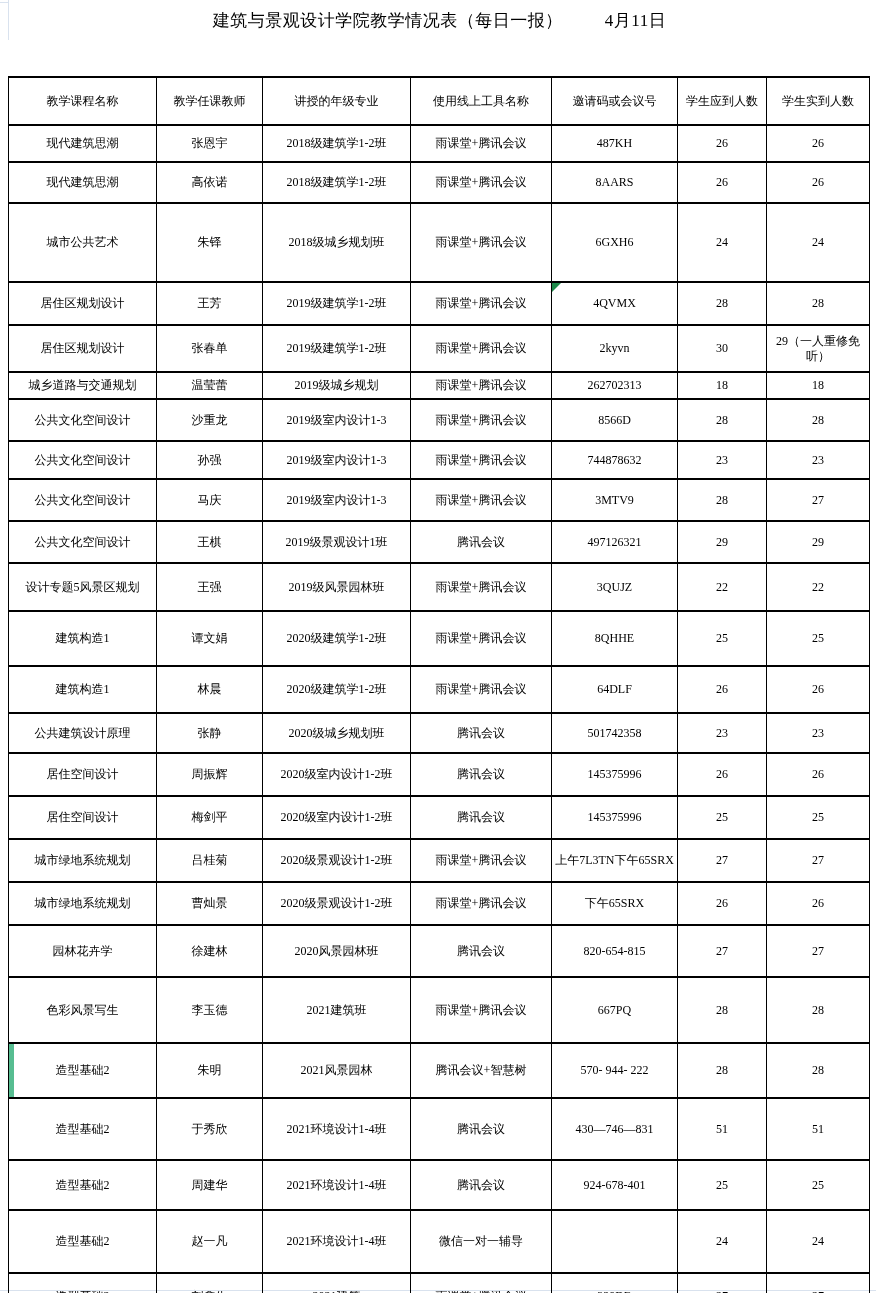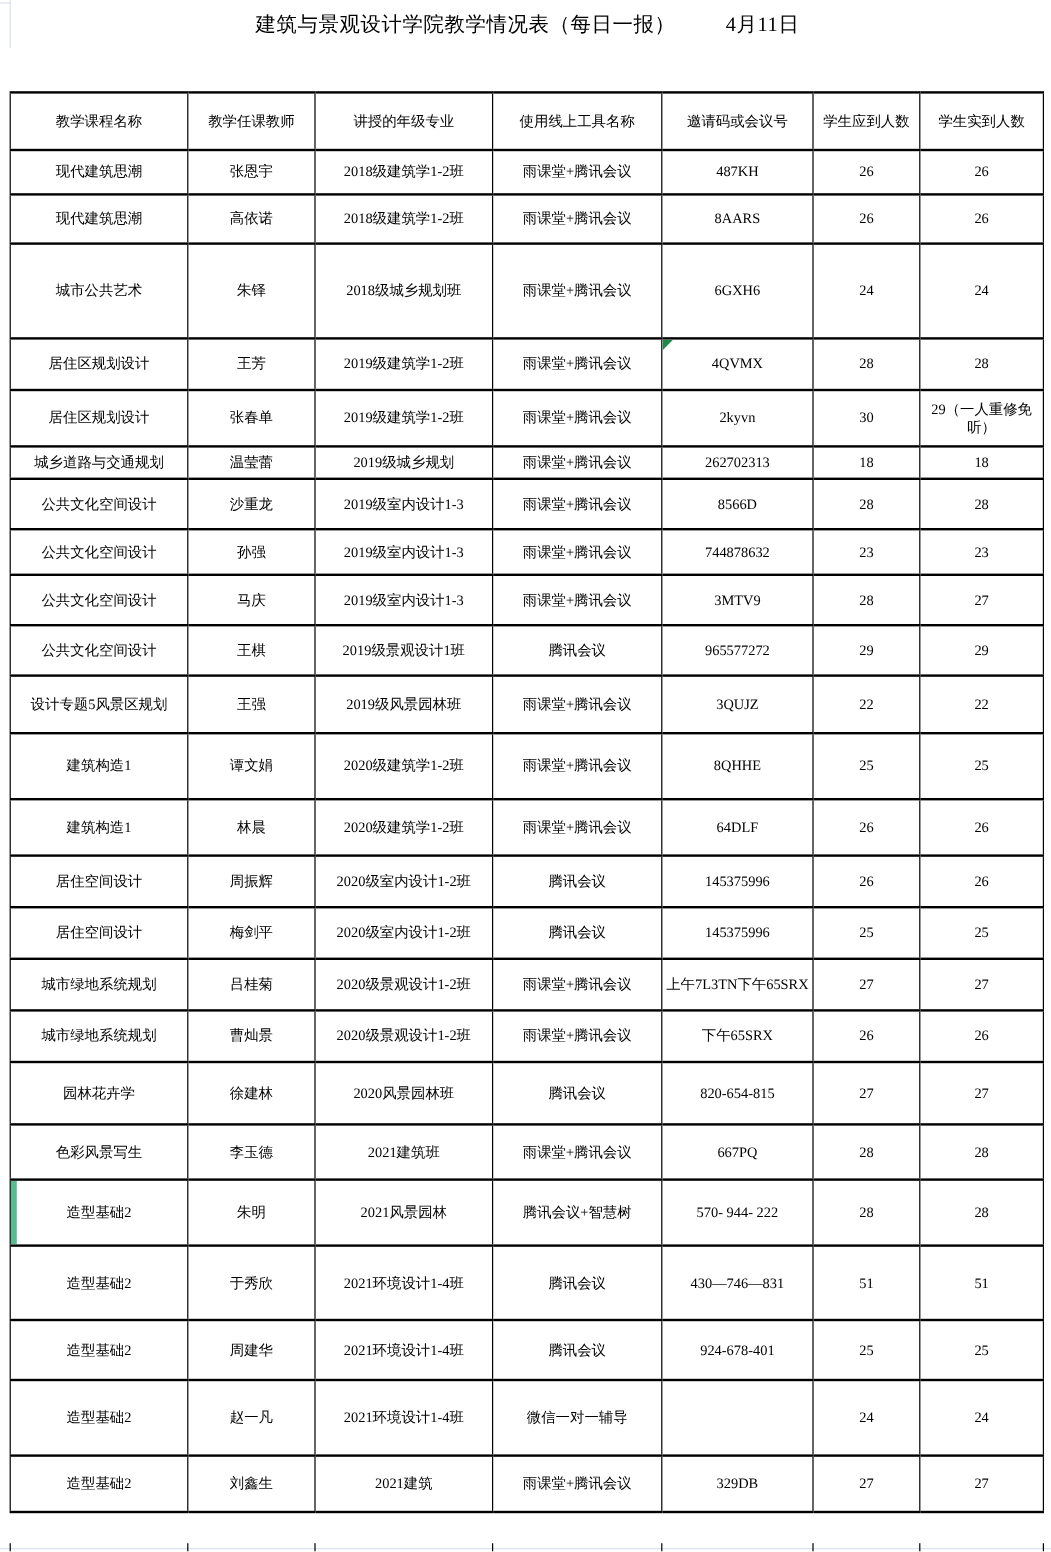--- a/index.html
+++ b/index.html
@@ -149,21 +149,21 @@
         <td>雨课堂+腾讯会议</td>
         <td>3MTV9</td>
         <td>28</td>
         <td>27</td>
       </tr>
       <tr style="height: 42px;">
         <td>公共文化空间设计</td>
         <td>王棋</td>
         <td>2019级景观设计1班</td>
         <td>腾讯会议</td>
-        <td>965577272</td>
+        <td>497126321</td>
         <td>29</td>
         <td>29</td>
       </tr>
       <tr style="height: 48px; padding-left: 18px;">
         <td>设计专题5风景区规划</td>
         <td>王强</td>
         <td>2019级风景园林班</td>
         <td>雨课堂+腾讯会议</td>
         <td>3QUJZ</td>
         <td>22</td>
@@ -180,20 +180,29 @@
       </tr>
       <tr style="height: 47px;">
         <td>建筑构造1</td>
         <td>林晨</td>
         <td>2020级建筑学1-2班</td>
         <td>雨课堂+腾讯会议</td>
         <td>64DLF</td>
         <td>26</td>
         <td>26</td>
       </tr>
+      <tr style="height: 40px;">
+        <td>公共建筑设计原理</td>
+        <td>张静</td>
+        <td>2020级城乡规划班</td>
+        <td>腾讯会议</td>
+        <td>501742358</td>
+        <td>23</td>
+        <td>23</td>
+      </tr>
       <tr style="height: 43px;">
         <td>居住空间设计</td>
         <td>周振辉</td>
         <td>2020级室内设计1-2班</td>
         <td>腾讯会议</td>
         <td>145375996</td>
         <td>26</td>
         <td>26</td>
       </tr>
       <tr style="height: 43px;">
@@ -225,21 +234,21 @@
       </tr>
       <tr style="height: 52px;">
         <td>园林花卉学</td>
         <td>徐建林</td>
         <td>2020风景园林班</td>
         <td>腾讯会议</td>
         <td>820-654-815</td>
         <td>27</td>
         <td>27</td>
       </tr>
-      <tr style="height: 46px;">
+      <tr style="height: 66px;">
         <td>色彩风景写生</td>
         <td>李玉德</td>
         <td>2021建筑班</td>
         <td>雨课堂+腾讯会议</td>
         <td>667PQ</td>
         <td>28</td>
         <td>28</td>
       </tr>
       <tr style="height: 55px;">
         <td class="highlighted">造型基础2</td>

